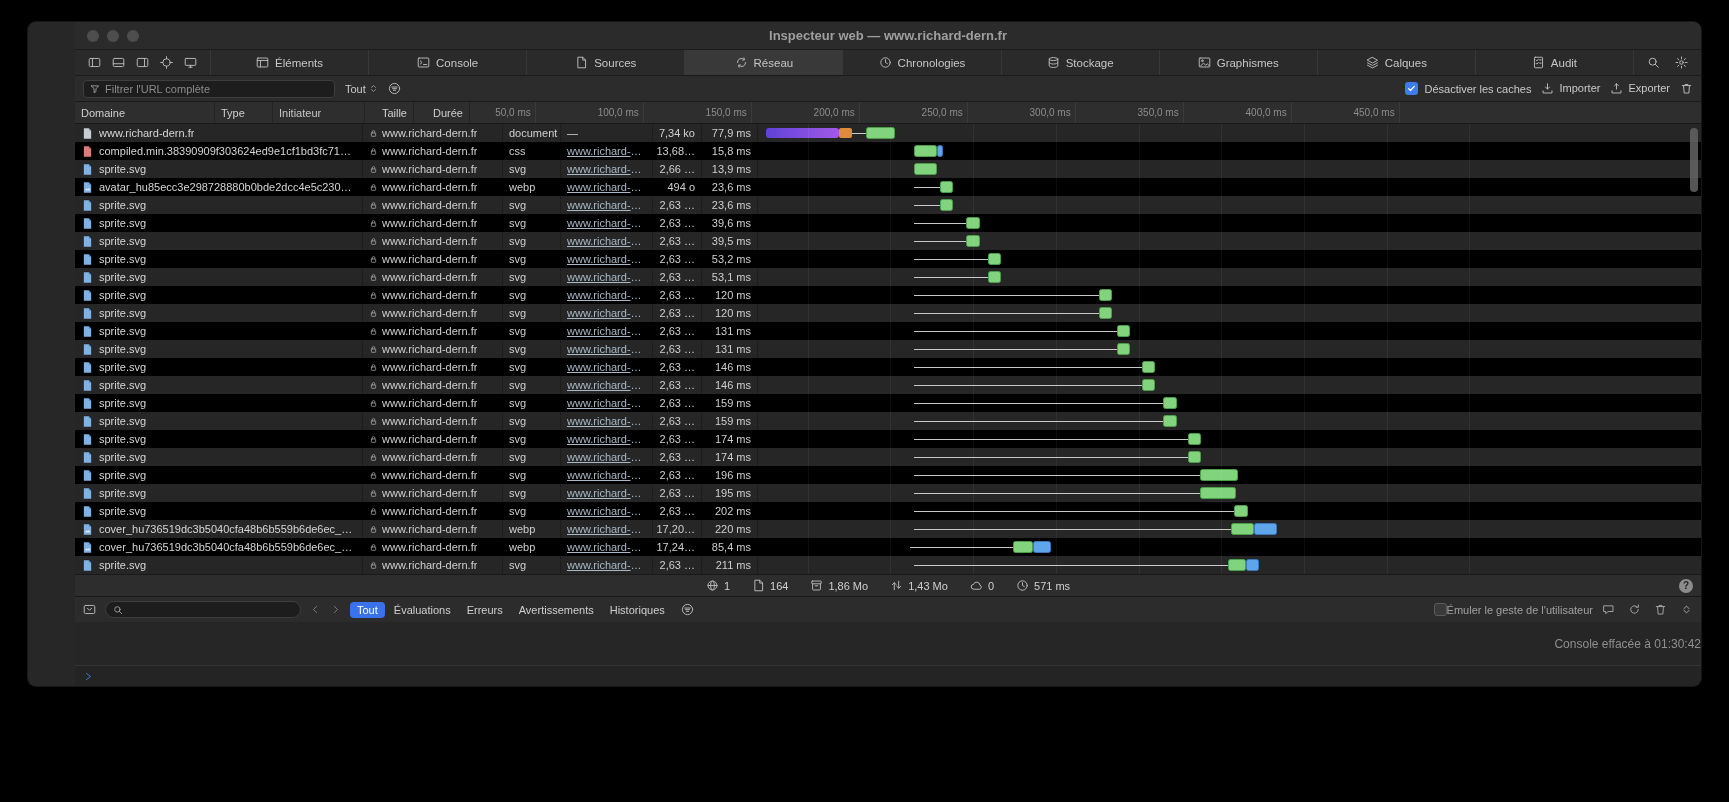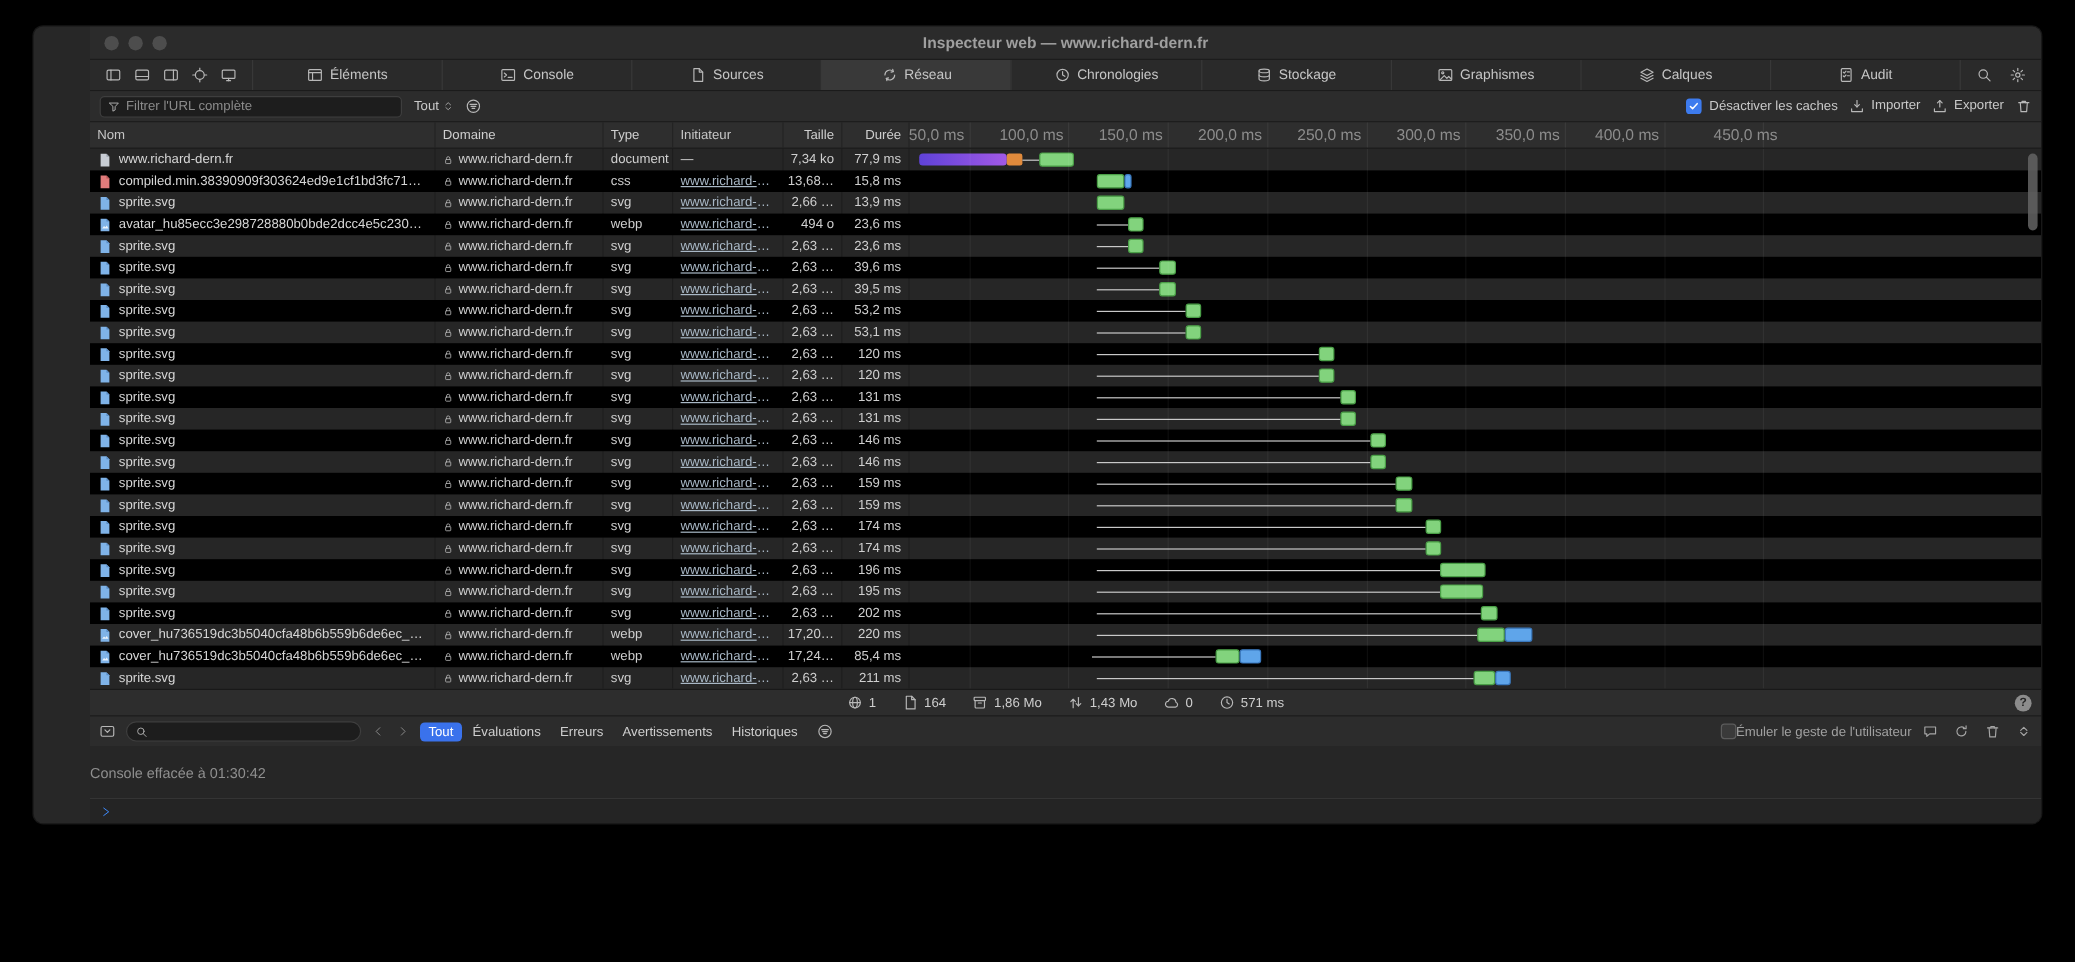--- a/index.html
+++ b/index.html
@@ -53,21 +53,21 @@
     font-size:11px;color:#c6c6c6;align-items:stretch}
   .net-header .cell{display:flex;align-items:center;padding:0 6px;border-right:1px solid #232323}
   .col-name{width:288px}
   .col-domain{width:140px}
   .col-type{width:58px}
   .col-init{width:92px}
   .col-size{width:49px;justify-content:flex-end;text-align:right}
   .col-dur{width:56px;justify-content:flex-end;text-align:right}
   .col-wf{flex:1;position:relative;border-right:none !important}
   .tick-label{position:absolute;top:0;height:100%;display:flex;align-items:center;
-    transform:translateX(-100%);font-size:13px;color:#8c8c8c;white-space:nowrap}
+    transform:translateX(-100%);font-size:10px;color:#8c8c8c;white-space:nowrap}
   .ruler-line{position:absolute;top:0;bottom:0;width:1px;background:rgba(255,255,255,.06)}
 
   .net-rows{position:relative;height:450px;overflow:hidden;background:#262626}
   .row{display:flex;height:18px;align-items:stretch;font-size:11px;color:#d6d6d6}
   .row.even{background:#000000}
   .row .cell{display:flex;align-items:center;padding:0 6px;overflow:hidden;white-space:nowrap;
     border-right:1px solid rgba(0,0,0,.22)}
   .row .cell .txt{overflow:hidden;text-overflow:ellipsis}
   .col-name.cell{gap:5px}
   .col-domain.cell{gap:4px;color:#cfcfcf}
@@ -100,21 +100,21 @@
   .console-search input{flex:1;background:transparent;border:none;outline:none;color:#ddd;font-size:11px;min-width:0}
   .nav-btn{display:inline-flex;color:#8a8a8a}
   .nav-btn svg{width:11px;height:11px}
   .scope{padding:2px 7px;border-radius:4px;color:#cfcfcf;white-space:nowrap}
   .scope.active{background:#3a72ec;color:#fff}
   .emulate{display:flex;align-items:center;gap:0;color:#a0a0a0}
   .console-right{display:flex;align-items:center;gap:13px}
   .console-right .icon{color:#a5a5a5}
 
   
-  .console-area{height:44px;background:#262626;display:flex;align-items:center;justify-content:flex-start;
+  .console-area{height:44px;background:#262626;display:flex;align-items:center;justify-content:flex-end;
     font-size:12px;color:#8f8f8f;border-bottom:1px solid #343434}
   .prompt{height:20px;background:#242424;display:flex;align-items:center;padding:0 8px}
   .prompt .icon{color:#3f8cff}
   .prompt .icon svg{width:11px;height:11px}
 </style>
 </head>
 <body>
 
 <div class="window">
 
@@ -346,21 +346,20 @@
         <svg viewBox="0 0 16 16" fill="none" stroke="currentColor" stroke-width="1.2" stroke-linecap="round" stroke-linejoin="round">
           <line x1="2.8" y1="4.4" x2="13.2" y2="4.4"></line>
           <path d="M6.2 4.4V3h3.6v1.4"></path>
           <path d="M4.4 4.4l.7 9.2h5.8l.7-9.2"></path>
         </svg>
       </span>
   </div>
 
   <div class="net-table">
     <div class="net-header">
-      <div class="cell col-name">Nom</div>
       <div class="cell col-domain">Domaine</div>
       <div class="cell col-type">Type</div>
       <div class="cell col-init">Initiateur</div>
       <div class="cell col-size">Taille</div>
       <div class="cell col-dur">Durée</div>
       <div class="cell col-wf" id="ruler">
           <div class="ruler-line" style="left: 5.26316%;"></div>
           <div class="tick-label" style="left: calc(5.26316% - 4px);">50,0 ms</div>
           <div class="ruler-line" style="left: 14.0351%;"></div>
           <div class="tick-label" style="left: calc(14.0351% - 4px);">100,0 ms</div>
@@ -370,21 +369,21 @@
           <div class="tick-label" style="left: calc(31.5789% - 4px);">200,0 ms</div>
           <div class="ruler-line" style="left: 40.3509%;"></div>
           <div class="tick-label" style="left: calc(40.3509% - 4px);">250,0 ms</div>
           <div class="ruler-line" style="left: 49.1228%;"></div>
           <div class="tick-label" style="left: calc(49.1228% - 4px);">300,0 ms</div>
           <div class="ruler-line" style="left: 57.8947%;"></div>
           <div class="tick-label" style="left: calc(57.8947% - 4px);">350,0 ms</div>
           <div class="ruler-line" style="left: 66.6667%;"></div>
           <div class="tick-label" style="left: calc(66.6667% - 4px);">400,0 ms</div>
           <div class="ruler-line" style="left: 75.4386%;"></div>
-          <div class="tick-label" style="left: calc(75.4386% - 4px); margin-left: 16px;">450,0 ms</div>
+          <div class="tick-label" style="left: calc(75.4386% - 4px);">450,0 ms</div>
         </div>
     </div>
     <div class="net-rows" id="net-rows">
         <div class="row">
           <div class="cell col-name">
             <span class="icon">
               <svg viewBox="0 0 16 16">
                 <path d="M3.5 1.5h6l3 3v10h-9z" fill="#c8cdd4"></path>
                 <path d="M9.5 1.5v3h3z" fill="#9aa2ad"></path>
               </svg>

